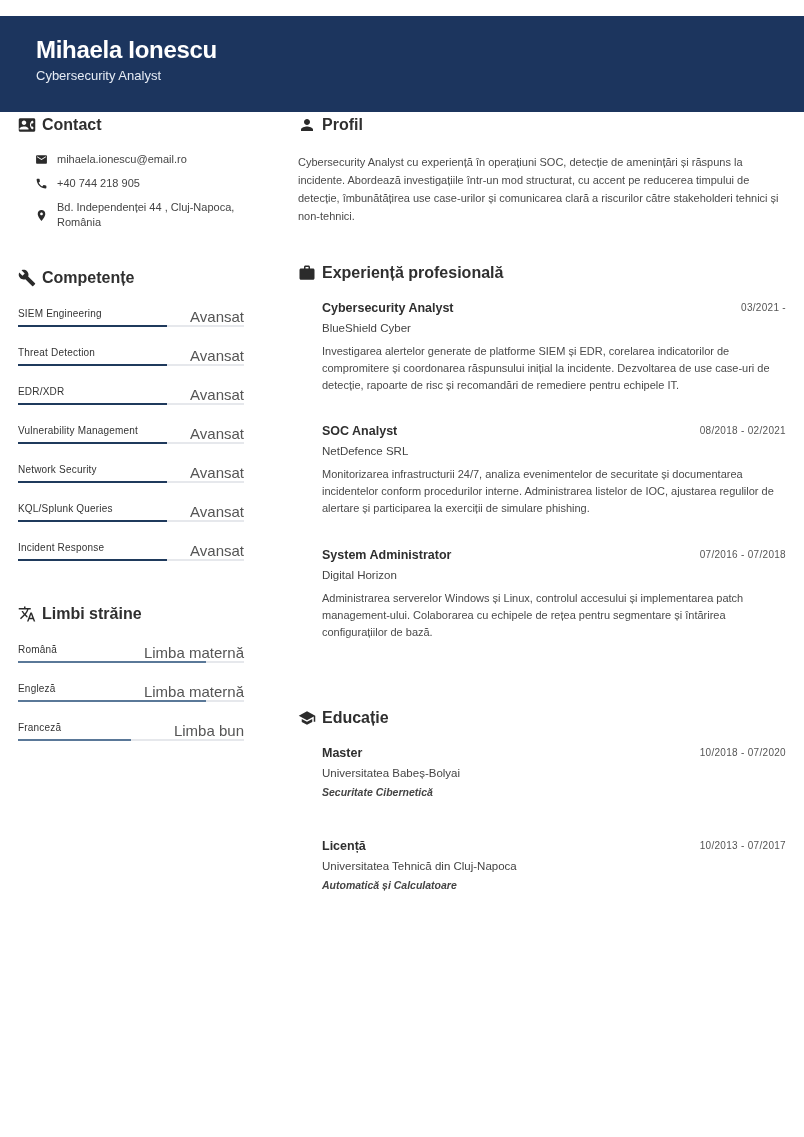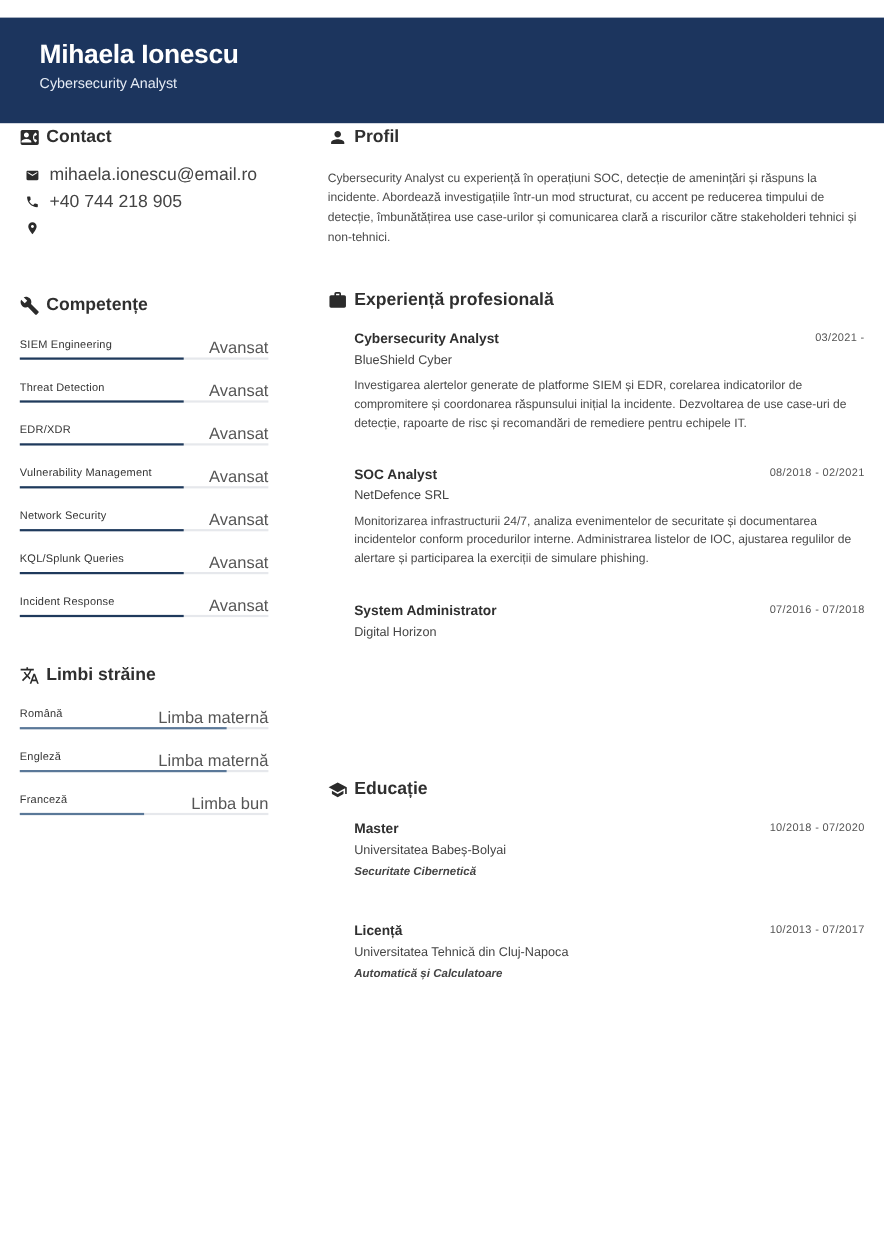--- a/index.html
+++ b/index.html
@@ -11,21 +11,21 @@
     .header .title { position: absolute; left: 36px; top: 52px; font-size: 13px; color: #e6ecf5; }
 
     .left { position: absolute; left: 18px; top: 96px; width: 226px; }
     .right { position: absolute; left: 298px; top: 96px; width: 488px; }
 
     .sec-head { position: absolute; display: flex; align-items: center; height: 20px; }
     .sec-head .ico { width: 18px; height: 18px; display: inline-flex; align-items: center; justify-content: center; margin-right: 6px; }
     .sec-head .ico svg { width: 18px; height: 18px; fill: #2b2b2b; }
     .sec-head .lbl { font-size: 16px; font-weight: bold; color: #2f2f2f; }
 
-    .contact-row { position: absolute; left: 4px; display: flex; align-items: flex-start; font-size: 16px; color: #444; line-height: 15px; }
+    .contact-row { position: absolute; left: 16px; display: flex; align-items: flex-start; font-size: 11px; color: #444; line-height: 15px; }
     .contact-row .ico { width: 14px; height: 14px; margin-right: 9px; display: inline-flex; align-items: center; justify-content: center; }
     .contact-row .ico svg { width: 13px; height: 13px; fill: #2b2b2b; }
     .contact-row .txt { width: 200px; }
 
     .bar-item { position: absolute; left: 0; width: 226px; height: 24px; }
     .bar-item .bname { position: absolute; left: 0; top: 0; font-size: 10px; color: #333; letter-spacing: 0.2px; }
     .bar-item .blevel { position: absolute; right: 0; top: 0; font-size: 15px; color: #555; }
     .bar-item .track { position: absolute; left: 0; top: 17px; width: 226px; height: 2px; background: #e6e8ec; }
     .bar-item .fill { position: absolute; left: 0; top: 0; height: 2px; }
     .fill.skill { background: #1f3a5c; }
@@ -76,20 +76,21 @@
     </span>
     <span class="txt">+40 744 218 905</span>
   </div>
 
   <div class="contact-row" style="top:104px; align-items:center;">
     <span class="ico">
       <svg viewBox="0 0 24 24">
           <path d="M12 2C8.13 2 5 5.13 5 9c0 5.25 7 13 7 13s7-7.75 7-13c0-3.87-3.13-7-7-7zm0 9.5c-1.38 0-2.5-1.12-2.5-2.5s1.12-2.5 2.5-2.5 2.5 1.12 2.5 2.5-1.12 2.5-2.5 2.5z"></path>
         </svg>
     </span>
+    <span class="txt">Bd. Independenței 44 , Cluj-Napoca, România</span>
   </div>
 
   <div class="sec-head" style="top:172px;">
     <span class="ico">
       <svg viewBox="0 0 24 24">
           <path d="M22.7 19l-9.1-9.1c.9-2.3.4-5-1.5-6.9-2-2-5-2.4-7.4-1.3L9 6 6 9 1.6 4.7C.4 7.1.9 10.1 2.9 12.1c1.9 1.9 4.6 2.4 6.9 1.5l9.1 9.1c.4.4 1 .4 1.4 0l2.3-2.3c.5-.4.5-1.1.1-1.4z"></path>
         </svg>
     </span>
     <span class="lbl">Competențe</span>
   </div>
@@ -208,20 +209,21 @@
     <span class="role">SOC Analyst</span>
     <span class="dates">08/2018 - 02/2021</span>
     <span class="org">NetDefence SRL</span>
     <div class="desc">Monitorizarea infrastructurii 24/7, analiza evenimentelor de securitate și documentarea incidentelor conform procedurilor interne. Administrarea listelor de IOC, ajustarea regulilor de alertare și participarea la exerciții de simulare phishing.</div>
   </div>
 
   <div class="entry" style="top:452px; height:100px;">
     <span class="role">System Administrator</span>
     <span class="dates">07/2016 - 07/2018</span>
     <span class="org">Digital Horizon</span>
+    <div class="desc">Administrarea serverelor Windows și Linux, controlul accesului și implementarea patch management-ului. Colaborarea cu echipele de rețea pentru segmentare și întărirea configurațiilor de bază.</div>
   </div>
 
   <div class="sec-head" style="top:612px;">
     <span class="ico">
       <svg viewBox="0 0 24 24">
           <path d="M5 13.18v4L12 21l7-3.82v-4L12 17l-7-3.82zM12 3L1 9l11 6 9-4.91V17h2V9L12 3z"></path>
         </svg>
     </span>
     <span class="lbl">Educație</span>
   </div>

